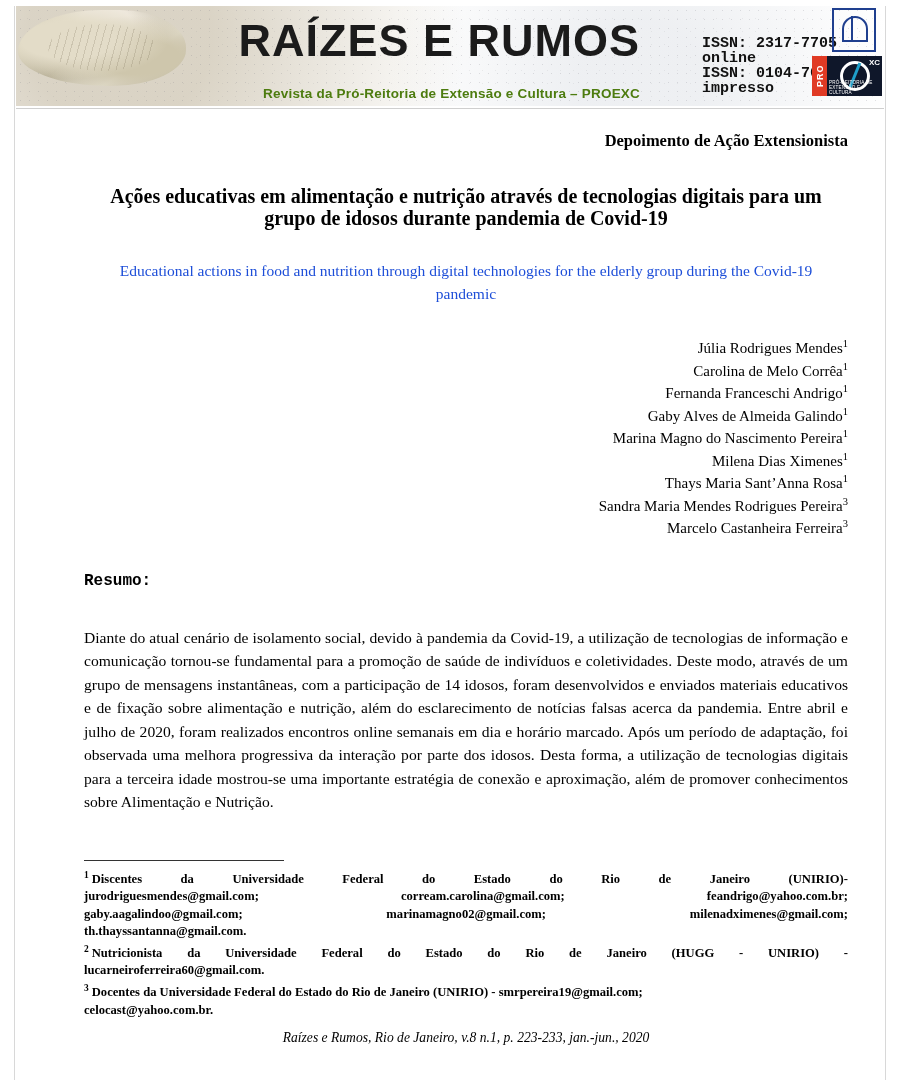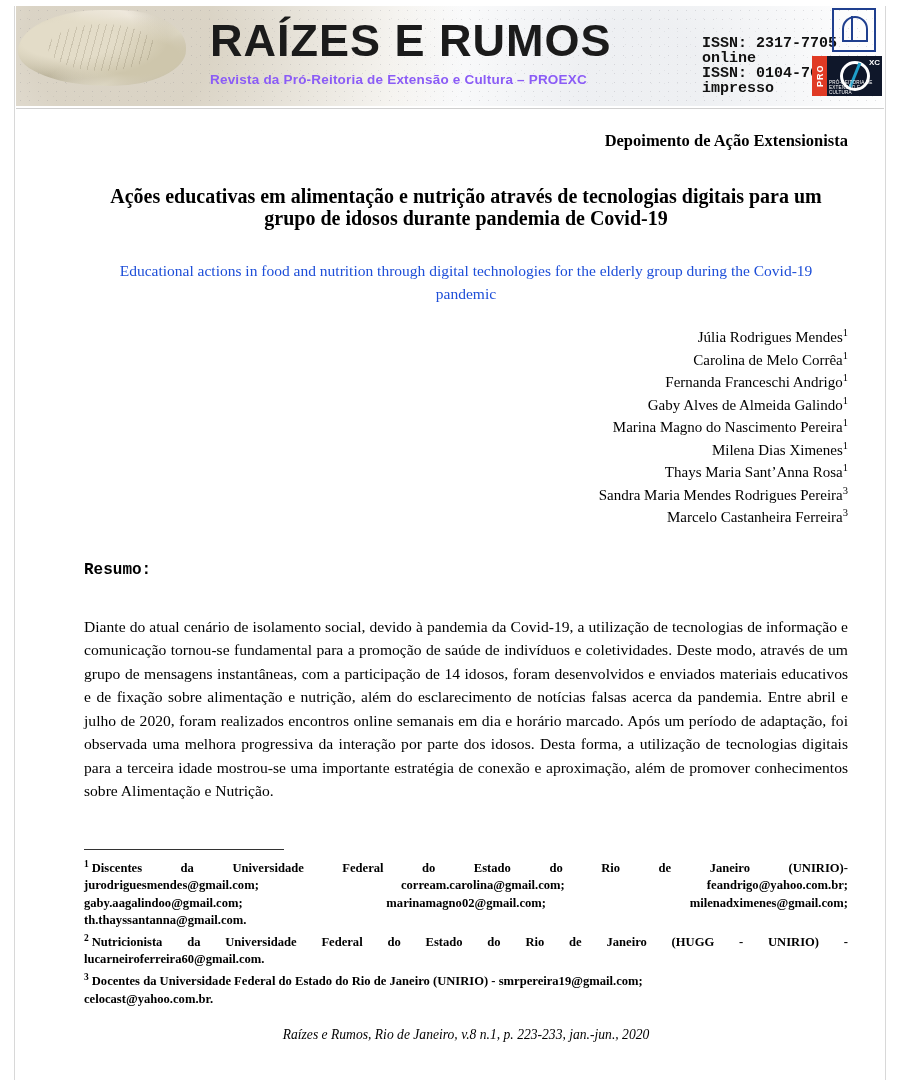--- a/index.html
+++ b/index.html
@@ -78,40 +78,40 @@
     content: "";
     position: absolute;
     left: 18%; top: 18%;
     width: 64%; height: 62%;
     background:
       repeating-linear-gradient(105deg, rgba(120,108,80,0.22) 0 1px, rgba(255,255,255,0) 1px 7px);
     border-radius: 50%;
   }
   .wordmark {
     position: absolute;
-    left: 194px; top: 12px;
+    left: 164px; top: 12px;
     width: 460px;
-    text-align: left;
+    text-align: right;
   }
   .wordmark .title {
     font-family: "Liberation Sans", sans-serif;
     font-weight: bold;
     font-size: 45px;
     line-height: 46px;
     letter-spacing: 1px;
     color: #1b1b1b;
     white-space: nowrap;
   }
   .wordmark .subtitle {
     font-family: "Liberation Sans", sans-serif;
     font-weight: bold;
     font-size: 13.5px;
     letter-spacing: .2px;
-    color: #8b5cf6;
-    margin-top: 8px;
+    color: #4d7c0f;
+    margin-top: 22px;
     white-space: nowrap;
   }
   .issn-block {
     position: absolute;
     left: 686px; top: 30px;
     font-family: Liberation Mono, monospace;
     font-weight: bold;
     font-size: 15px;
     line-height: 15px;
     color: #111;
@@ -237,21 +237,21 @@
     margin: 34px 8px 0 8px;
   }
   .title-en {
     text-align: center;
     font-size: 15.5px;
     line-height: 23px;
     margin: 30px 10px 0 10px;
     color: #1d4ed8;
   }
   .authors {
-    margin-top: 19px;
+    margin-top: 30px;
     text-align: right;
     font-size: 15px;
     line-height: 18.5px;
   }
   .authors .a {
     display: block;
   }
   .authors sup {
     font-size: 10.5px;
   }
@@ -287,21 +287,21 @@
   }
   .footnotes sup {
     font-size: 9.5px;
     padding-right: 3px;
   }
   .fn-spread {
     text-align: justify;
     text-align-last: justify;
   }
   .journal-ref {
-    margin-top: 20px;
+    margin-top: 12px;
     text-align: center;
     font-style: italic;
     font-size: 13.6px;
   }
 </style>
 </head>
 <body>
 
 <div class="page">
 

